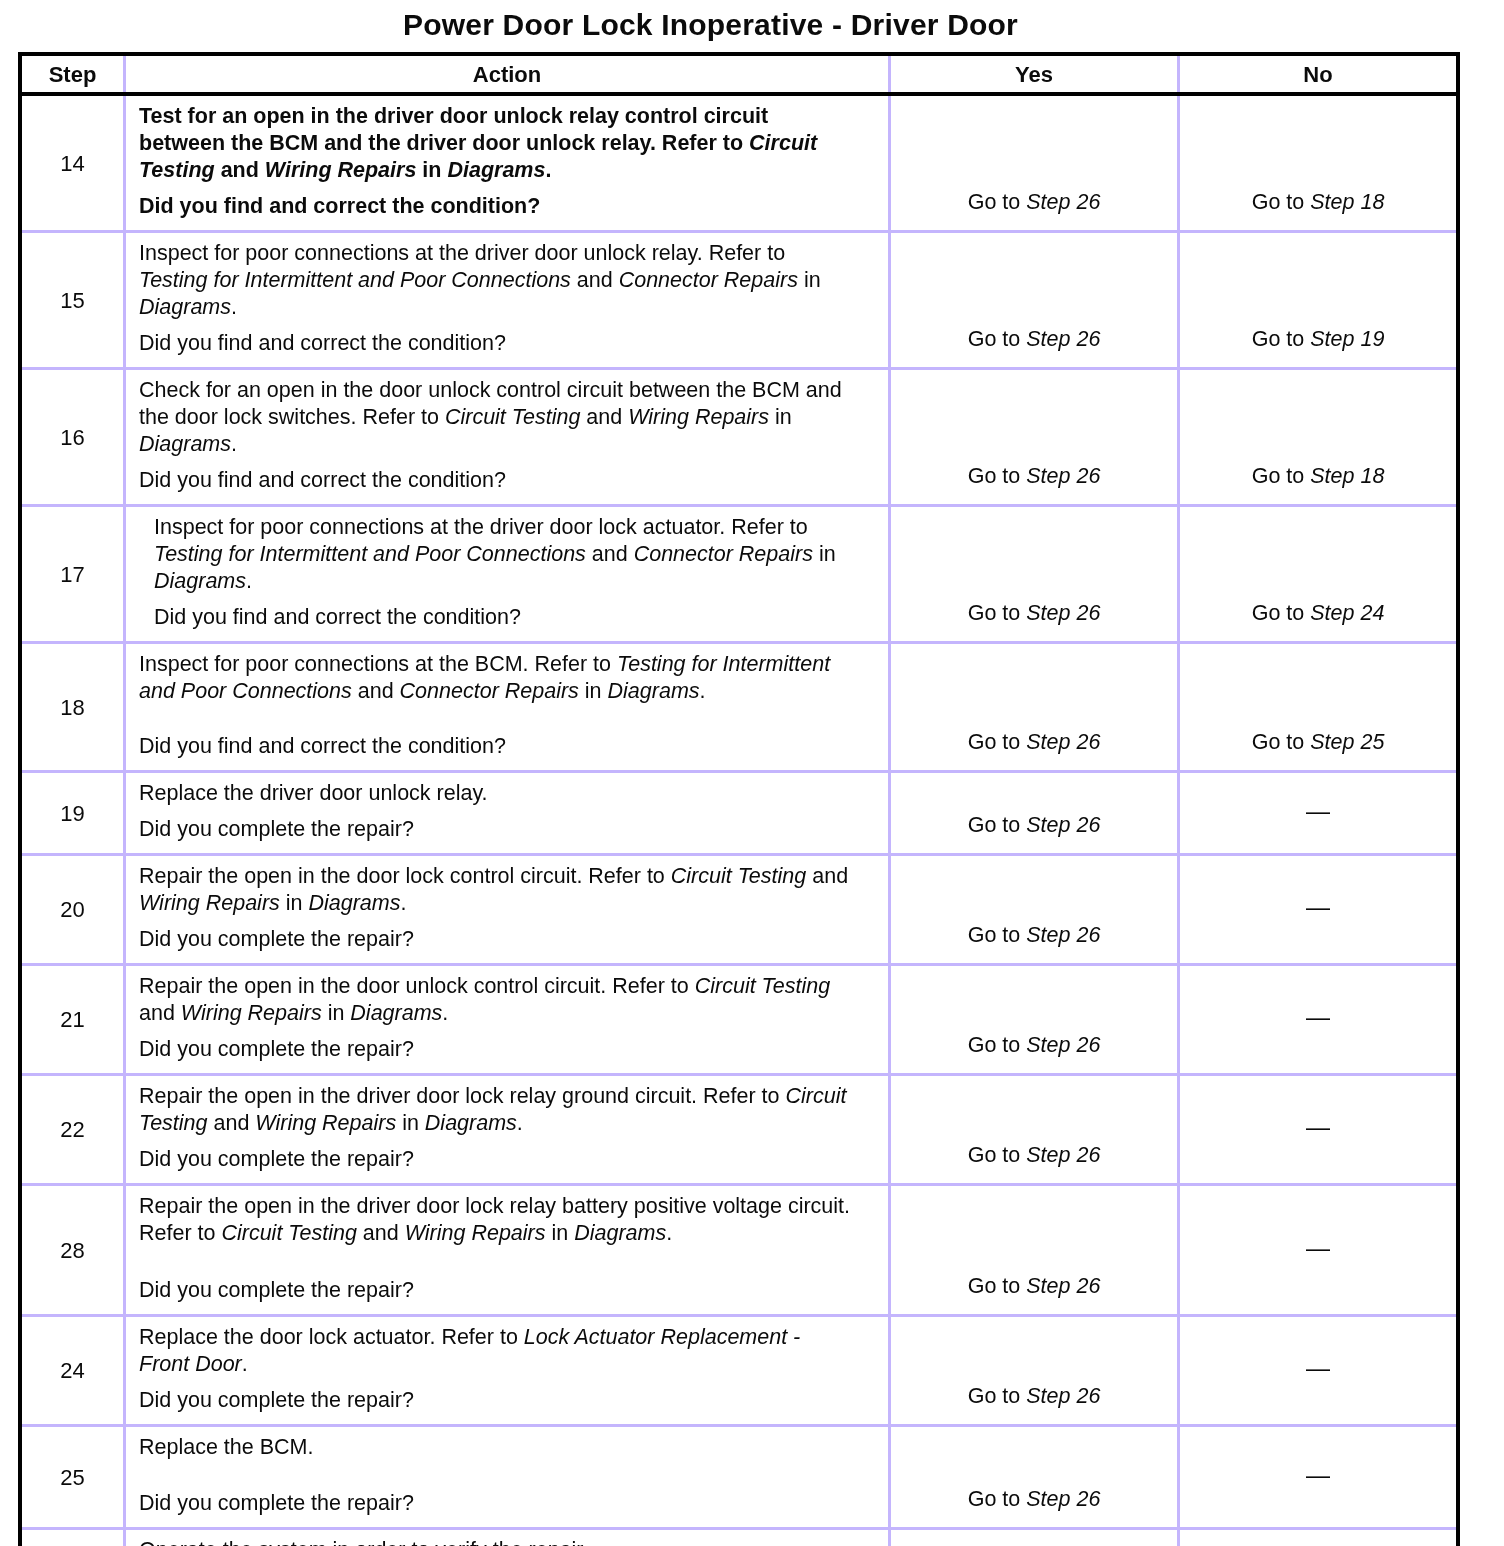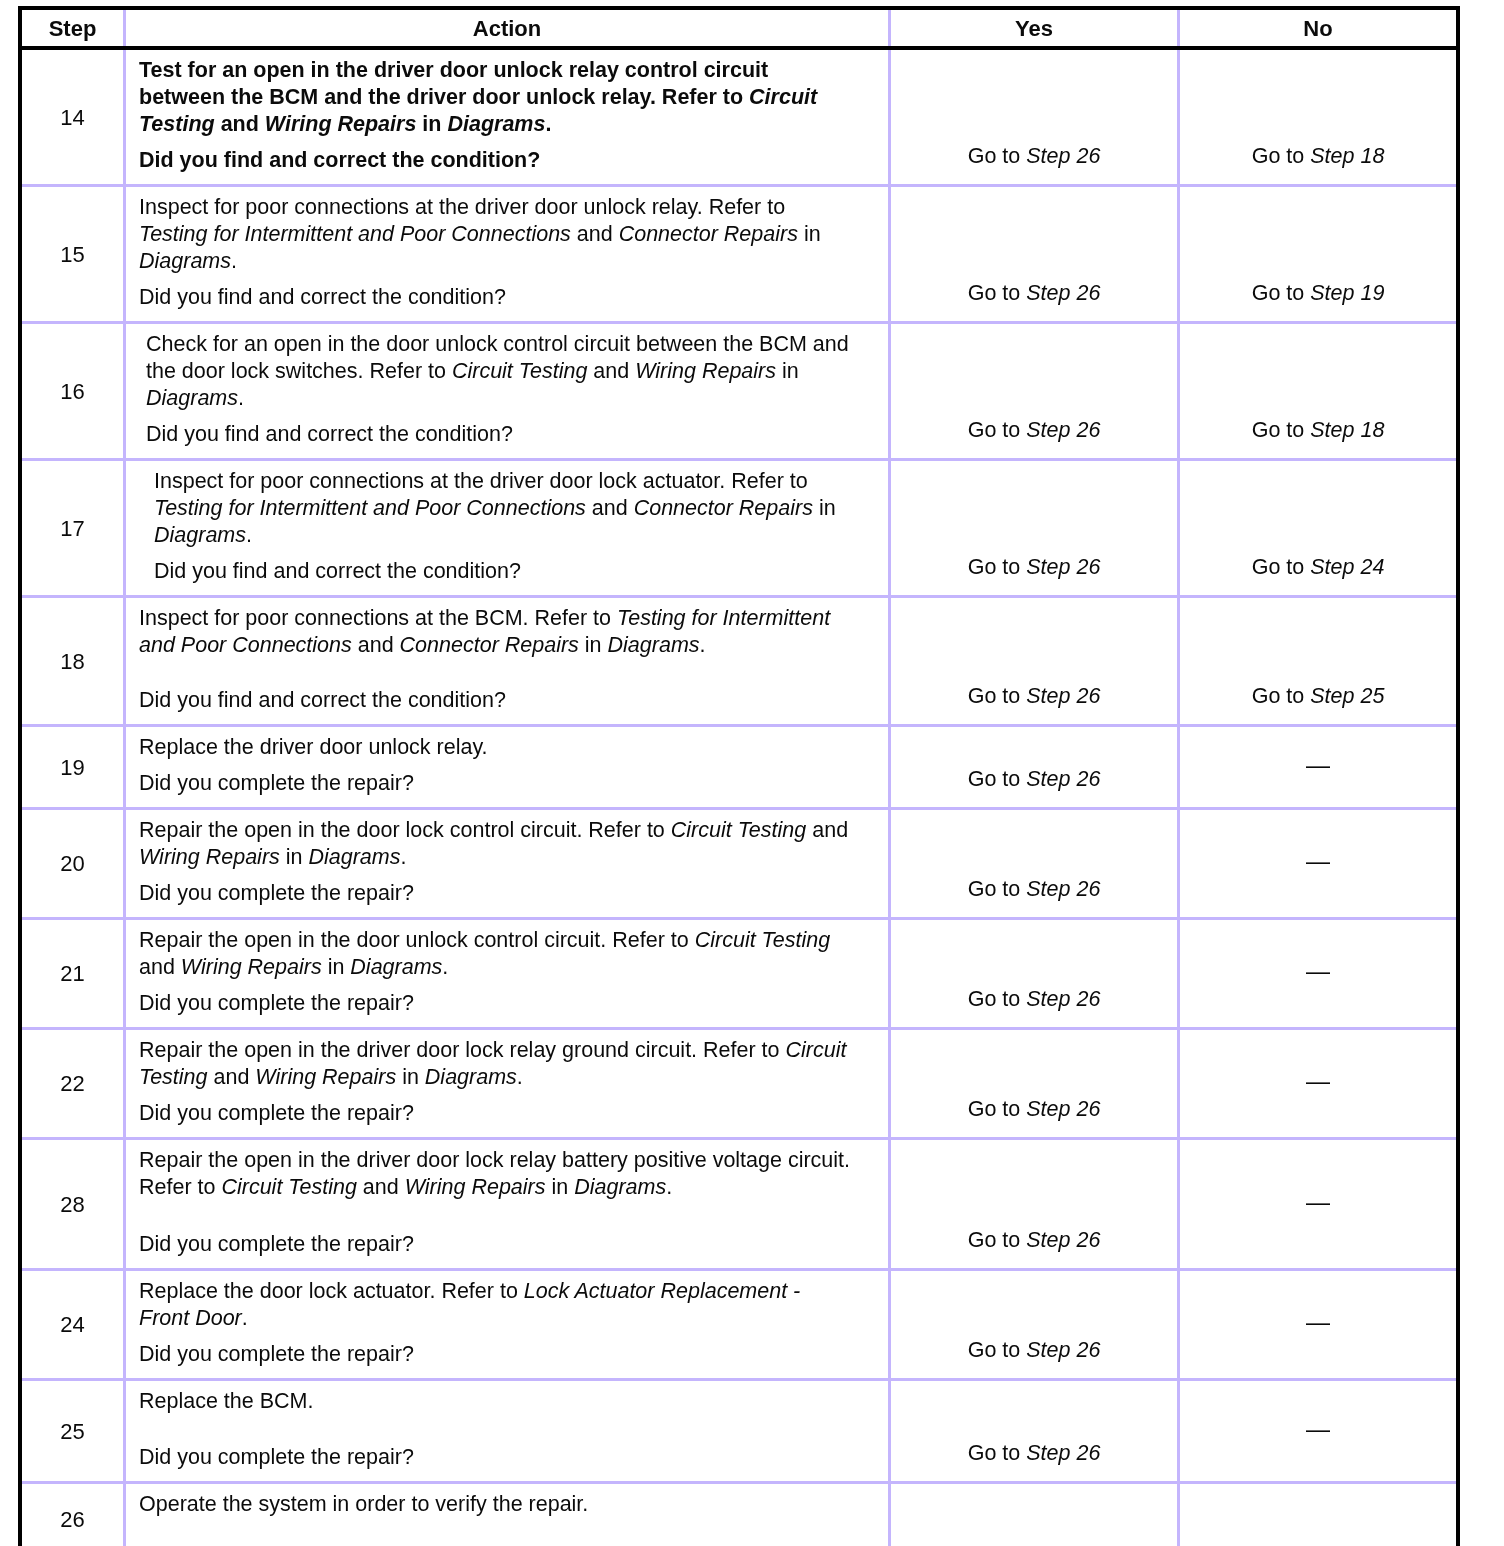--- a/index.html
+++ b/index.html
@@ -67,38 +67,39 @@
     text-align: center;
     vertical-align: bottom;
   }
   td.answer-cell .cell-inner { padding: 0 4px 14px 4px; }
   td.answer-cell.dash { vertical-align: middle; }
   td.answer-cell.dash .cell-inner { padding: 0 4px 6px 4px; font-size: 24px; }
 
   
   #rows tr:nth-child(1)  .action-inner { min-height: 112px; font-weight: bold; }
   #rows tr:nth-child(2)  .action-inner { min-height: 112px; }
-  #rows tr:nth-child(3)  .action-inner { min-height: 114px; margin-left: 7px; }
+  #rows tr:nth-child(3)  .action-inner { min-height: 114px; }
   #rows tr:nth-child(4)  .action-inner { min-height: 112px; padding-left: 28px; }
   #rows tr:nth-child(5)  .action-inner { min-height: 109px; gap: 16px; }
   #rows tr:nth-child(6)  .action-inner { min-height: 61px; }
   #rows tr:nth-child(7)  .action-inner { min-height: 83px; }
   #rows tr:nth-child(8)  .action-inner { min-height: 81px; border-radius: 13px; }
   #rows tr:nth-child(9)  .action-inner { min-height: 81px; }
   #rows tr:nth-child(10) .action-inner { min-height: 111px; }
   #rows tr:nth-child(11) .action-inner { min-height: 81px; }
   #rows tr:nth-child(12) .action-inner { min-height: 83px; }
   #rows tr:nth-child(13) .action-inner { min-height: 53px; }
 
   i { font-style: italic; }
 </style>
 </head>
 <body>
 
 <div class="page">
+  <h1 class="title">Power Door Lock Inoperative - Driver Door</h1>
 
   <table class="dx-table">
     <thead>
       <tr>
         <th class="col-step">Step</th>
         <th class="col-action">Action</th>
         <th class="col-yes">Yes</th>
         <th class="col-no">No</th>
       </tr>
     </thead>

